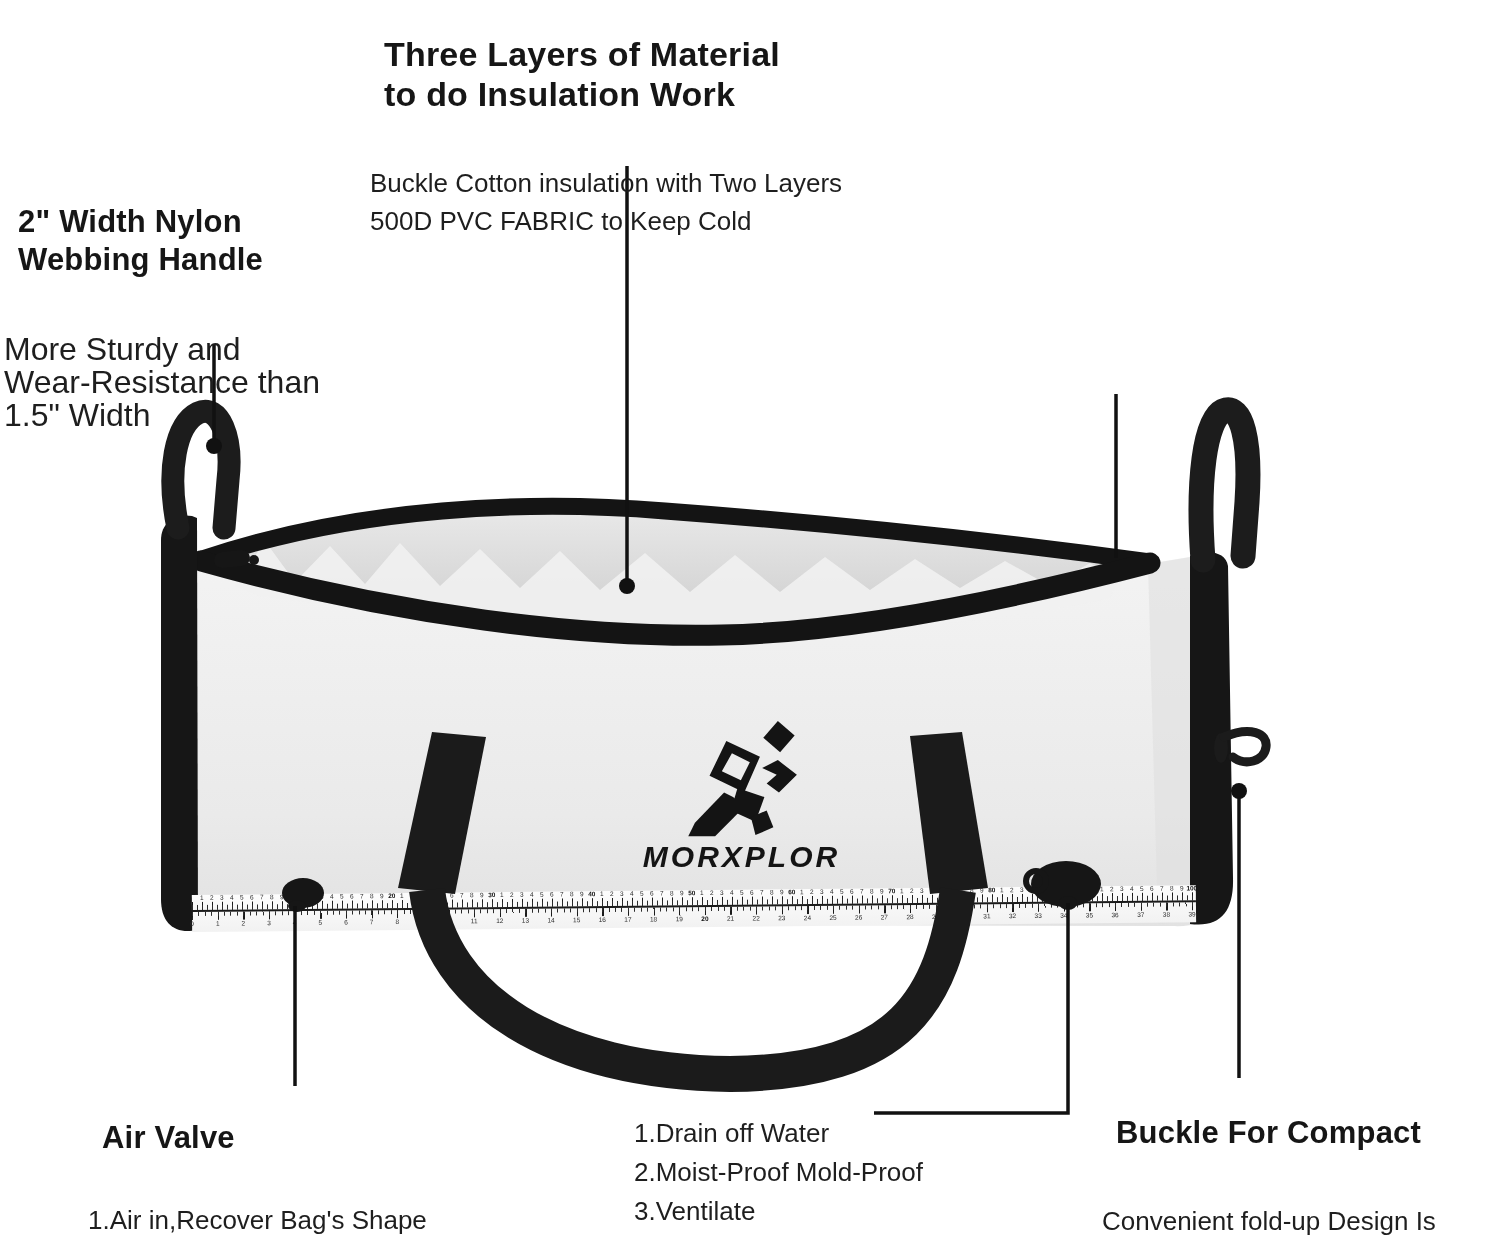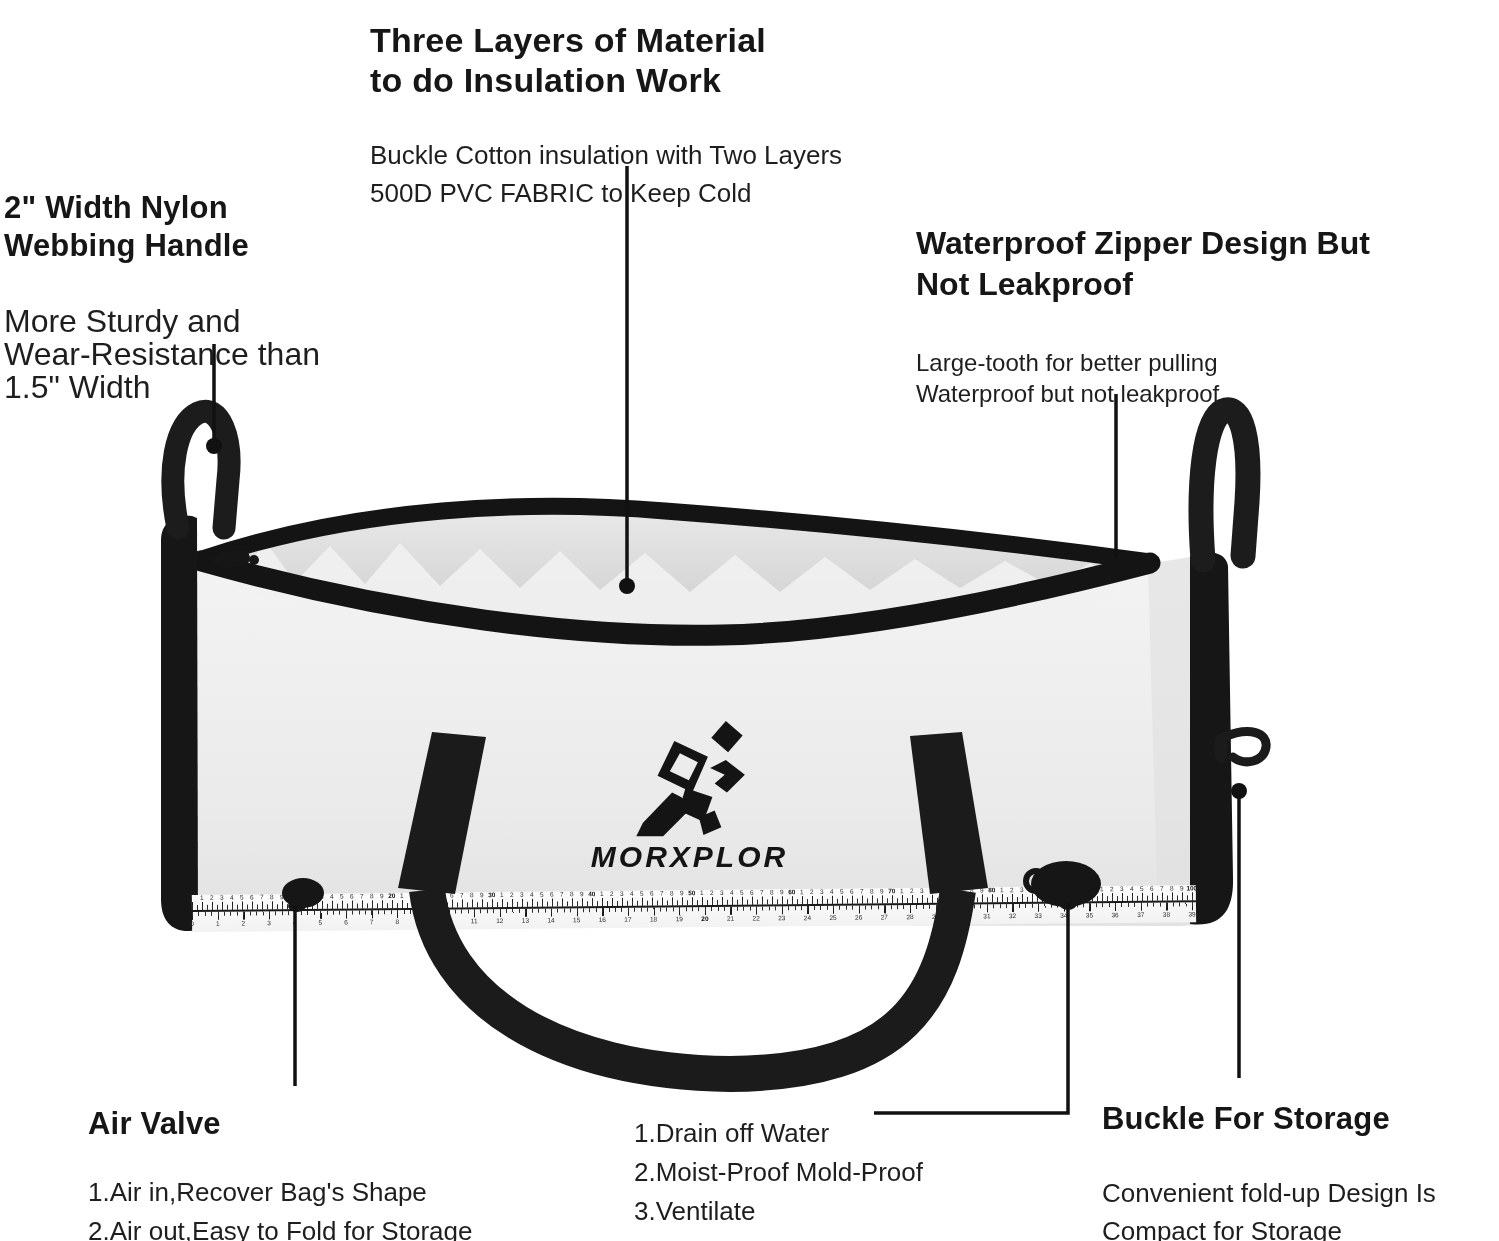--- a/index.html
+++ b/index.html
@@ -3,21 +3,21 @@
 <meta charset="utf-8">
 <style>
   html,body{margin:0;padding:0;background:#ffffff;}
   .stage{position:relative;width:1499px;height:1241px;background:#ffffff;overflow:hidden;
          font-family:"Liberation Sans","DejaVu Sans",sans-serif;color:#151515;}
   svg{display:block;}
   .layer{position:absolute;left:0;top:0;}
 
   
   .callout{position:absolute;white-space:pre-line;}
-  .co-title{margin:0;font-weight:700;color:#161616;letter-spacing:.2px;}
+  .co-title{margin:14px;font-weight:700;color:#161616;letter-spacing:.2px;}
   .co-body{margin:0;color:#1e1e1e;font-weight:400;}
 
   .co-insulation{left:370px;top:2px;width:560px;}
   .co-insulation .co-title{font-size:34px;line-height:40px;}
   .co-insulation .co-body{margin-top:18px;font-size:26px;line-height:38px;}
 
   .co-handle{left:4px;top:171px;width:340px;}
   .co-handle .co-title{font-size:31px;line-height:38px;}
   .co-handle .co-body{margin-top:22px;font-size:32px;line-height:33px;}
 
@@ -31,21 +31,21 @@
 
   .co-water{left:634px;top:1084px;width:440px;}
   .co-water .co-title{font-size:31px;line-height:36px;}
   .co-water .co-body{margin-top:12px;font-size:26px;line-height:39px;}
 
   .co-buckle{left:1102px;top:1083px;width:390px;}
   .co-buckle .co-title{font-size:31px;line-height:36px;}
   .co-buckle .co-body{margin-top:19px;font-size:26px;line-height:38px;}
 
   
-  .logo{position:absolute;left:572px;top:716px;width:235px;height:165px;}
+  .logo{position:absolute;left:624px;top:716px;width:235px;height:165px;}
   .logo .runner{position:absolute;left:62px;top:2px;}
   .wordmark{position:absolute;left:0;top:124px;width:235px;text-align:center;
             font-size:30px;font-weight:700;font-style:italic;letter-spacing:3px;color:#141414;}
 
   
   .ruler{position:absolute;left:192px;top:895px;width:1004px;height:37px;
          background:linear-gradient(#fdfdfd,#f2f2f2);transform:rotate(-0.55deg);transform-origin:0 50%;}
   .ruler .band{position:absolute;left:0;right:0;}
   .cm-major{top:7px;height:8px;background:repeating-linear-gradient(90deg,#1a1a1a 0 1.3px,transparent 1.3px 10px);}
   .cm-minor{top:10px;height:5px;background:repeating-linear-gradient(90deg,#2c2c2c 0 1px,transparent 1px 5px);}
@@ -311,38 +311,32 @@
   </div>
 
   <div class="callout co-handle">
     <h2 class="co-title">2" Width Nylon
 Webbing Handle</h2>
     <p class="co-body">More Sturdy and
 Wear-Resistance than
 1.5" Width</p>
   </div>
 
-  <div class="callout co-zipper">
-    <h2 class="co-title">Waterproof Zipper Design But
-Not Leakproof</h2>
-    <p class="co-body">Large-tooth for better pulling
-Waterproof but not leakproof</p>
-  </div>
 
   <div class="callout co-air">
     <h2 class="co-title">Air Valve</h2>
     <p class="co-body">1.Air in,Recover Bag's Shape
 2.Air out,Easy to Fold for Storage</p>
   </div>
 
   <div class="callout co-water">
     <p class="co-body">1.Drain off Water
 2.Moist-Proof Mold-Proof
 3.Ventilate</p>
   </div>
 
   <div class="callout co-buckle">
-    <h2 class="co-title">Buckle For Storage</h2>
+    <h2 class="co-title">Buckle For Compact</h2>
     <p class="co-body">Convenient fold-up Design Is
 Compact for Storage</p>
   </div>
 
 </div>
 
 </body></html>

